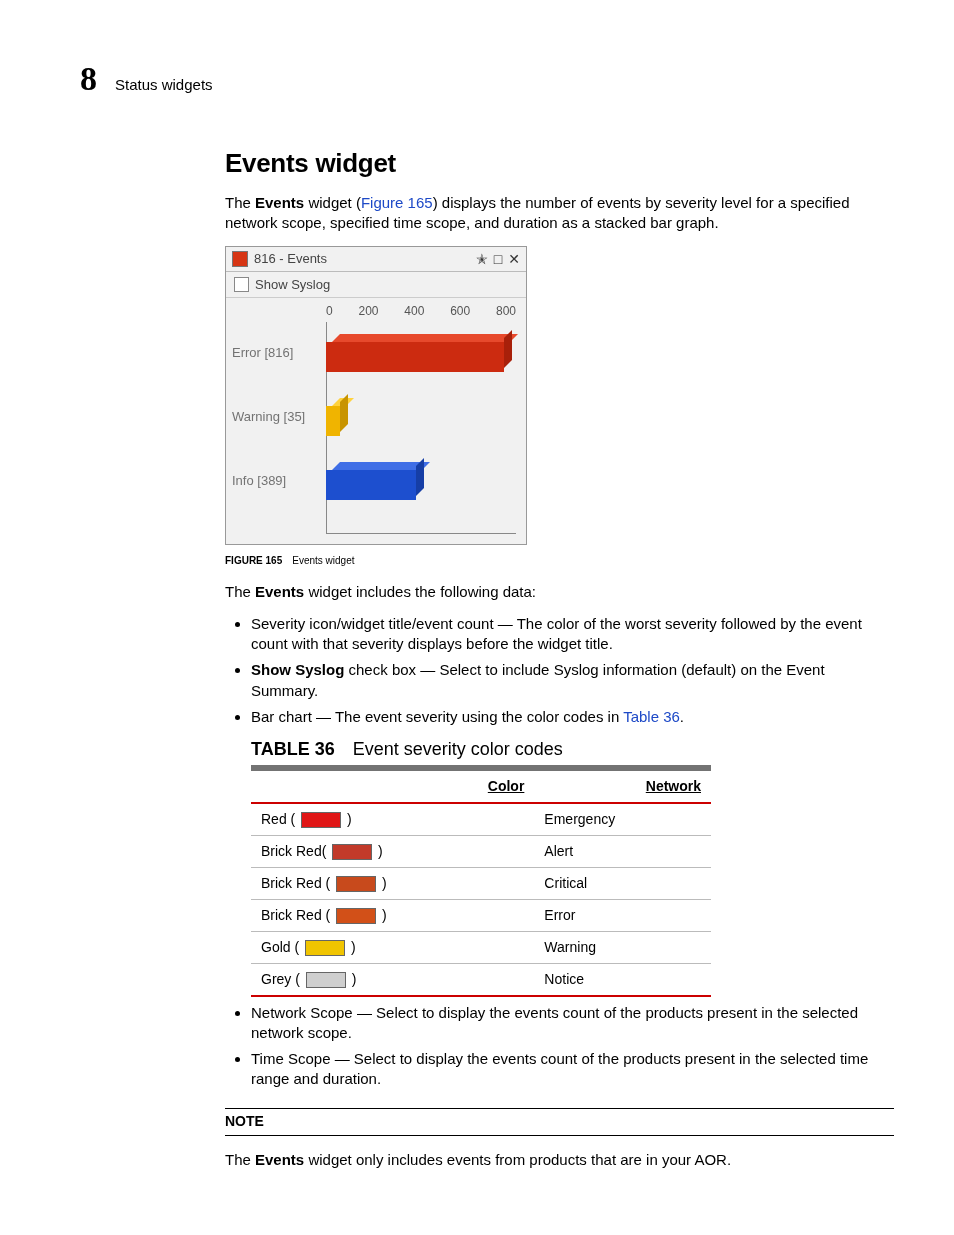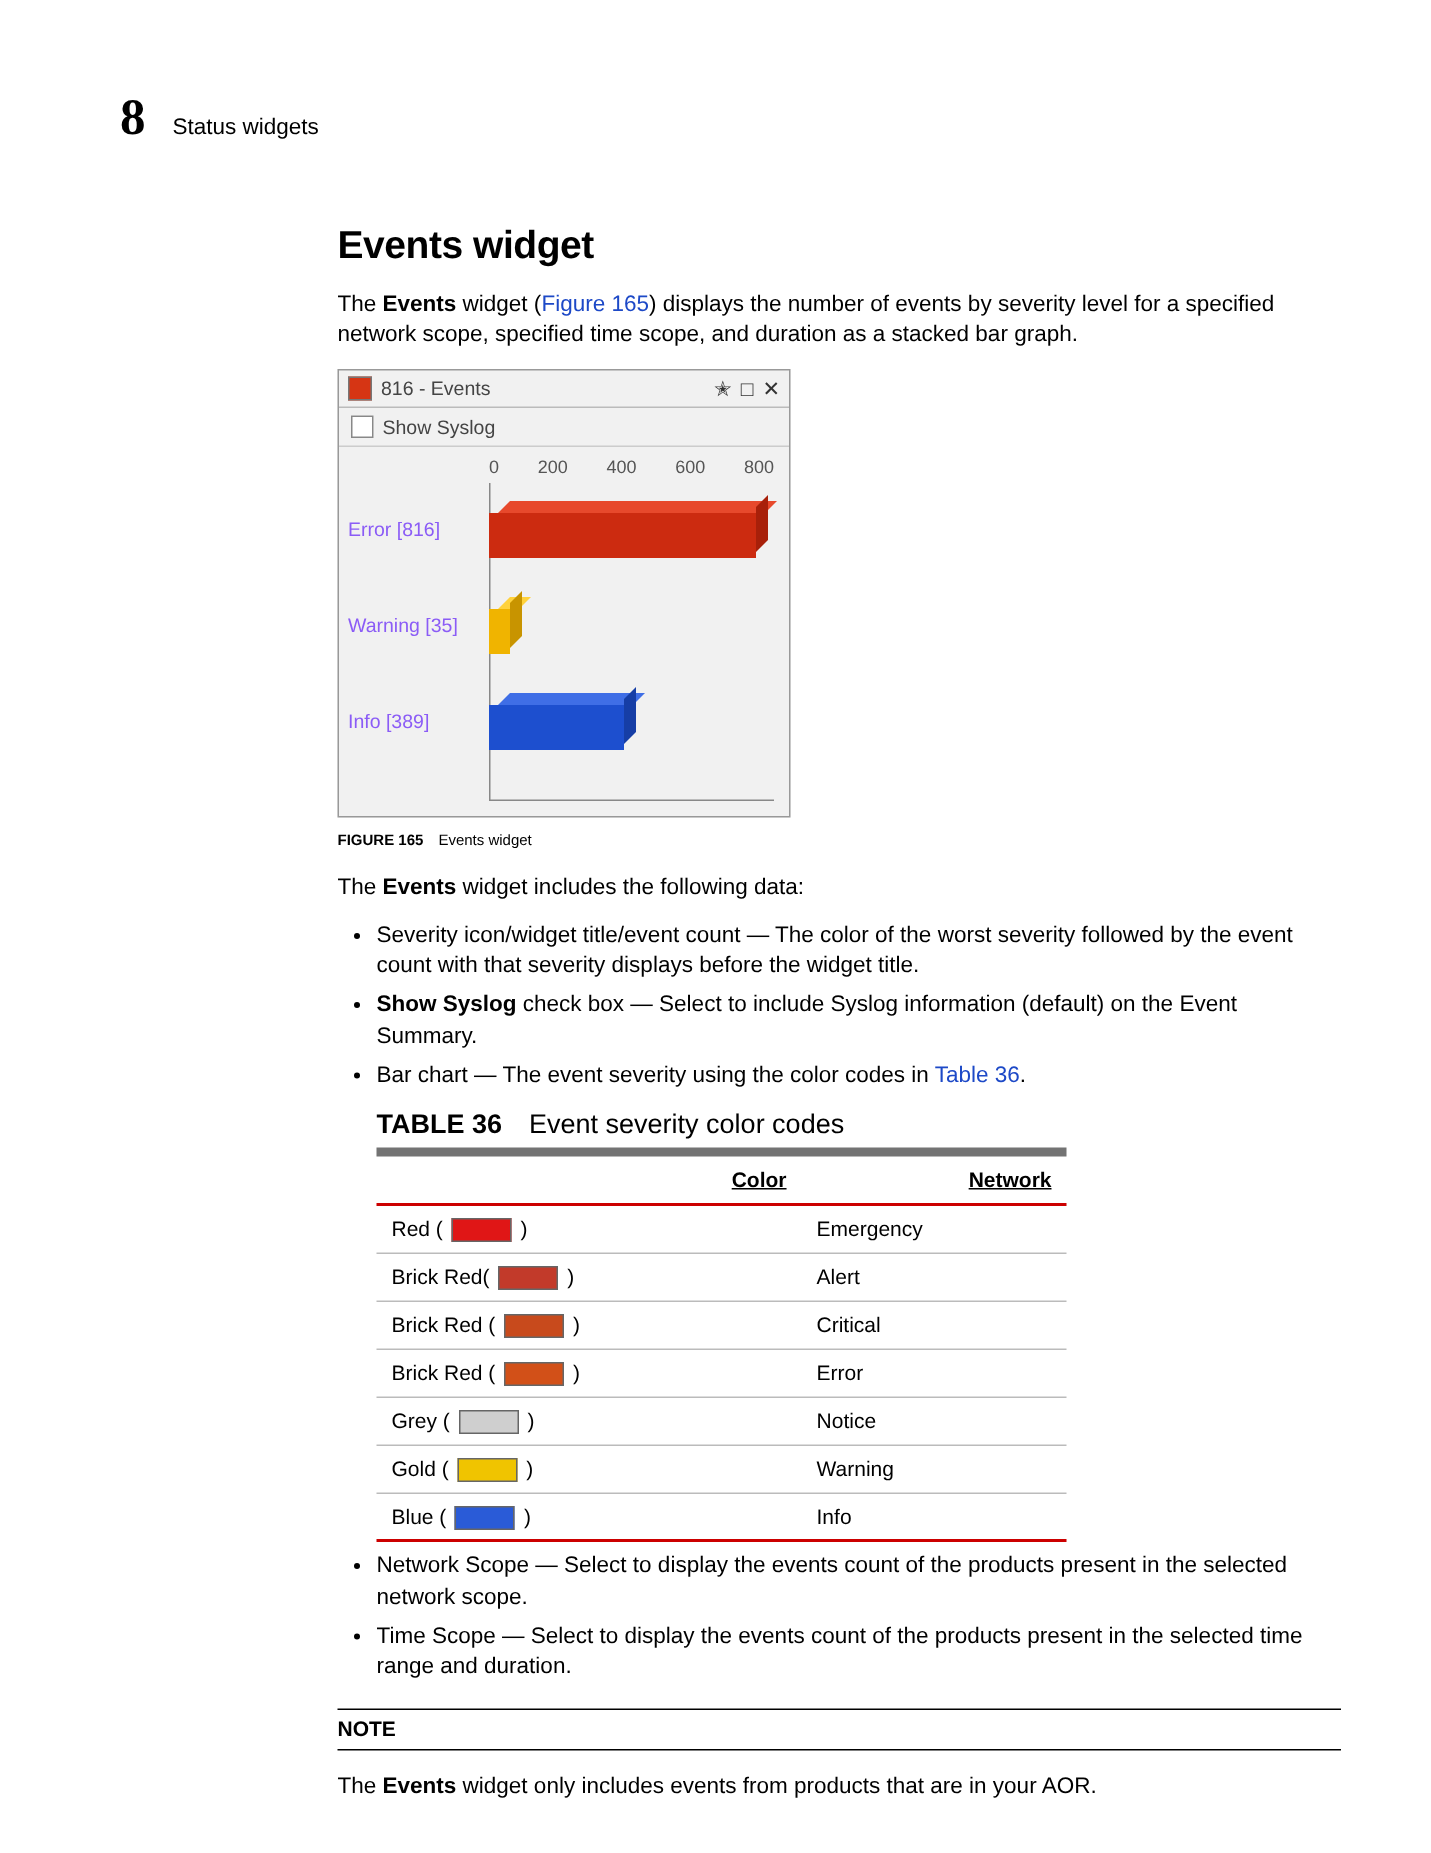--- a/index.html
+++ b/index.html
@@ -109,21 +109,21 @@
     position: absolute;
     left: 6px;
     display: flex;
     align-items: center;
     gap: 8px;
   }
   .barlabel {
     width: 86px;
     text-align: left;
     font-size: 13px;
-    color: #8b5cf6;
+    color: #737373;
   }
   .bar3d {
     position: relative;
     height: 38px;
   }
   .bar3d .face {
     position:absolute; left:0; top:8px; height:30px;
   }
   .bar3d .top {
     position:absolute; left:6px; top:0; height:8px;
@@ -291,30 +291,26 @@
               </tr>
               <tr>
                 <td><span>Brick Red ( </span><span class="swatch" style="background: rgb(200, 74, 28);"></span><span> )</span></td>
                 <td>Critical</td>
               </tr>
               <tr>
                 <td><span>Brick Red ( </span><span class="swatch" style="background: rgb(210, 80, 24);"></span><span> )</span></td>
                 <td>Error</td>
               </tr>
               <tr>
+                <td><span>Gold ( </span><span class="swatch" style="background: rgb(240, 196, 0);"></span><span> )</span></td>
+                <td>Warning</td>
+              </tr>
+              <tr>
                 <td><span>Grey ( </span><span class="swatch" style="background: rgb(207, 207, 207);"></span><span> )</span></td>
                 <td>Notice</td>
-              </tr>
-              <tr>
-                <td><span>Gold ( </span><span class="swatch" style="background: rgb(240, 196, 0);"></span><span> )</span></td>
-                <td>Warning</td>
-              </tr>
-              <tr>
-                <td><span>Blue ( </span><span class="swatch" style="background: rgb(42, 91, 215);"></span><span> )</span></td>
-                <td>Info</td>
               </tr>
             </tbody>
         </table>
       </li>
       <li>Network Scope — Select to display the events count of the products present in the selected network scope.</li>
       <li>Time Scope — Select to display the events count of the products present in the selected time range and duration.</li>
     </ul>
 
     <hr class="note-rule">
     <div class="note-label">NOTE</div>

